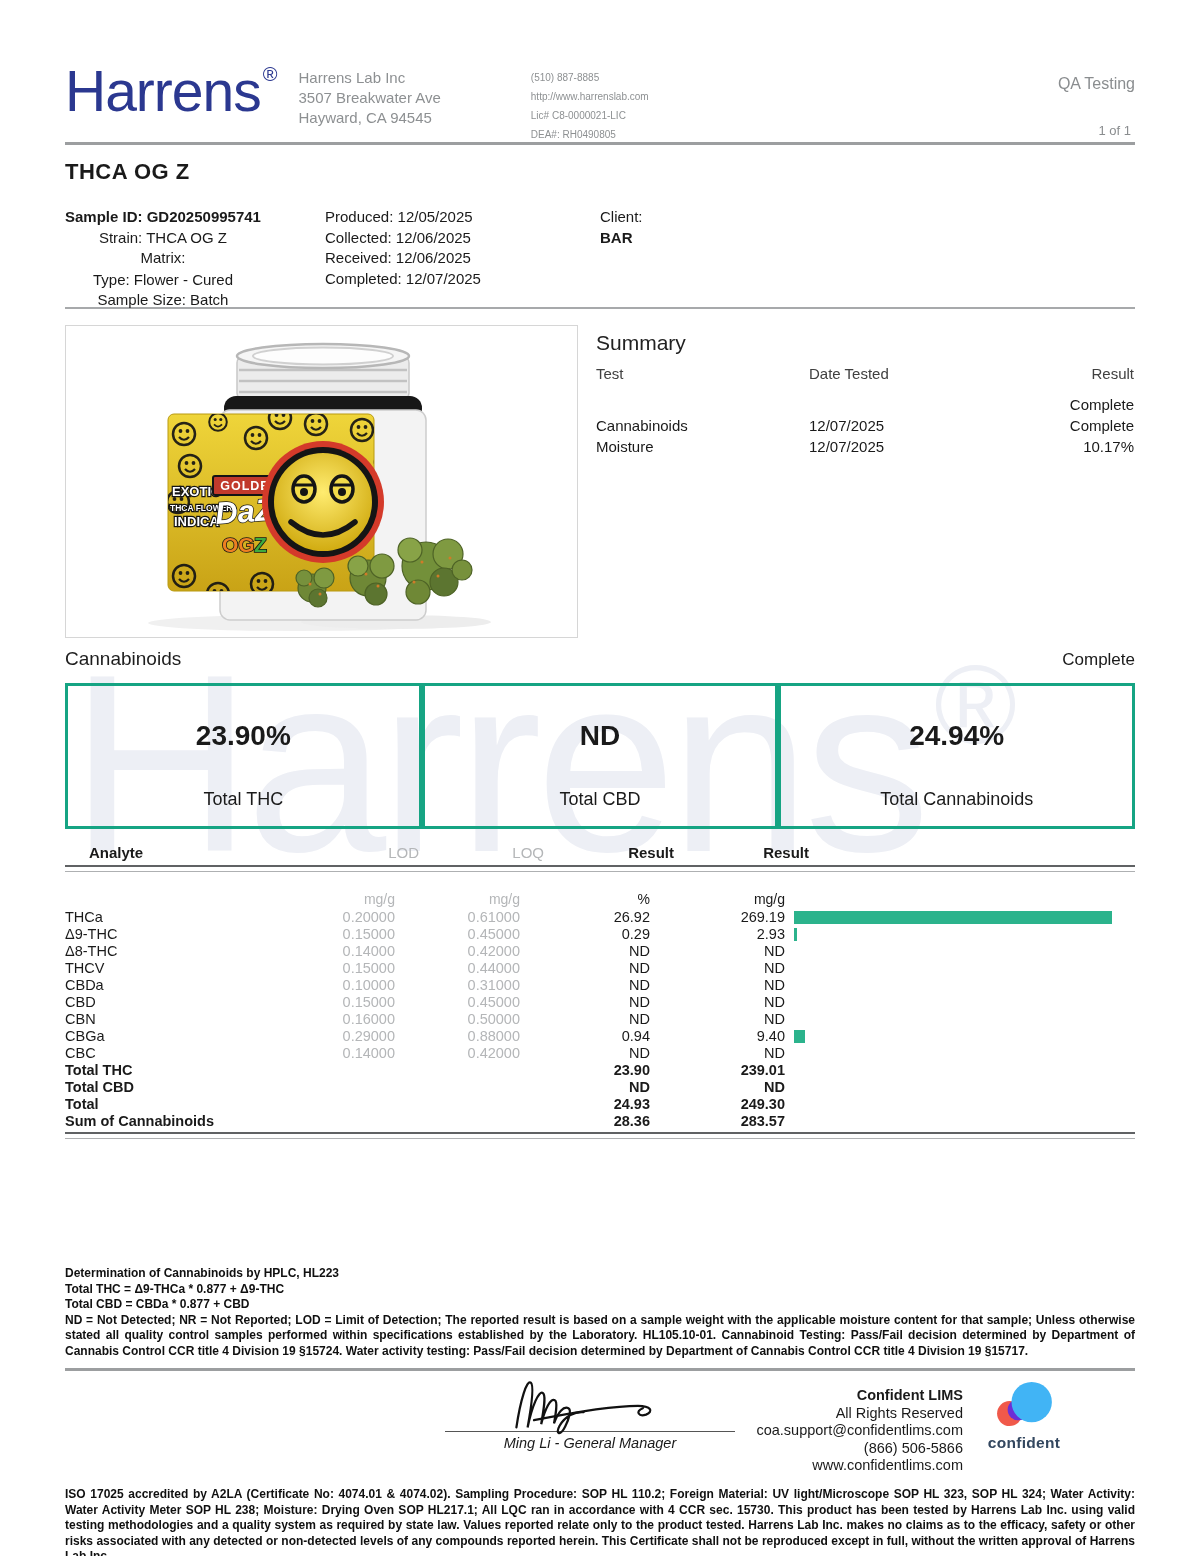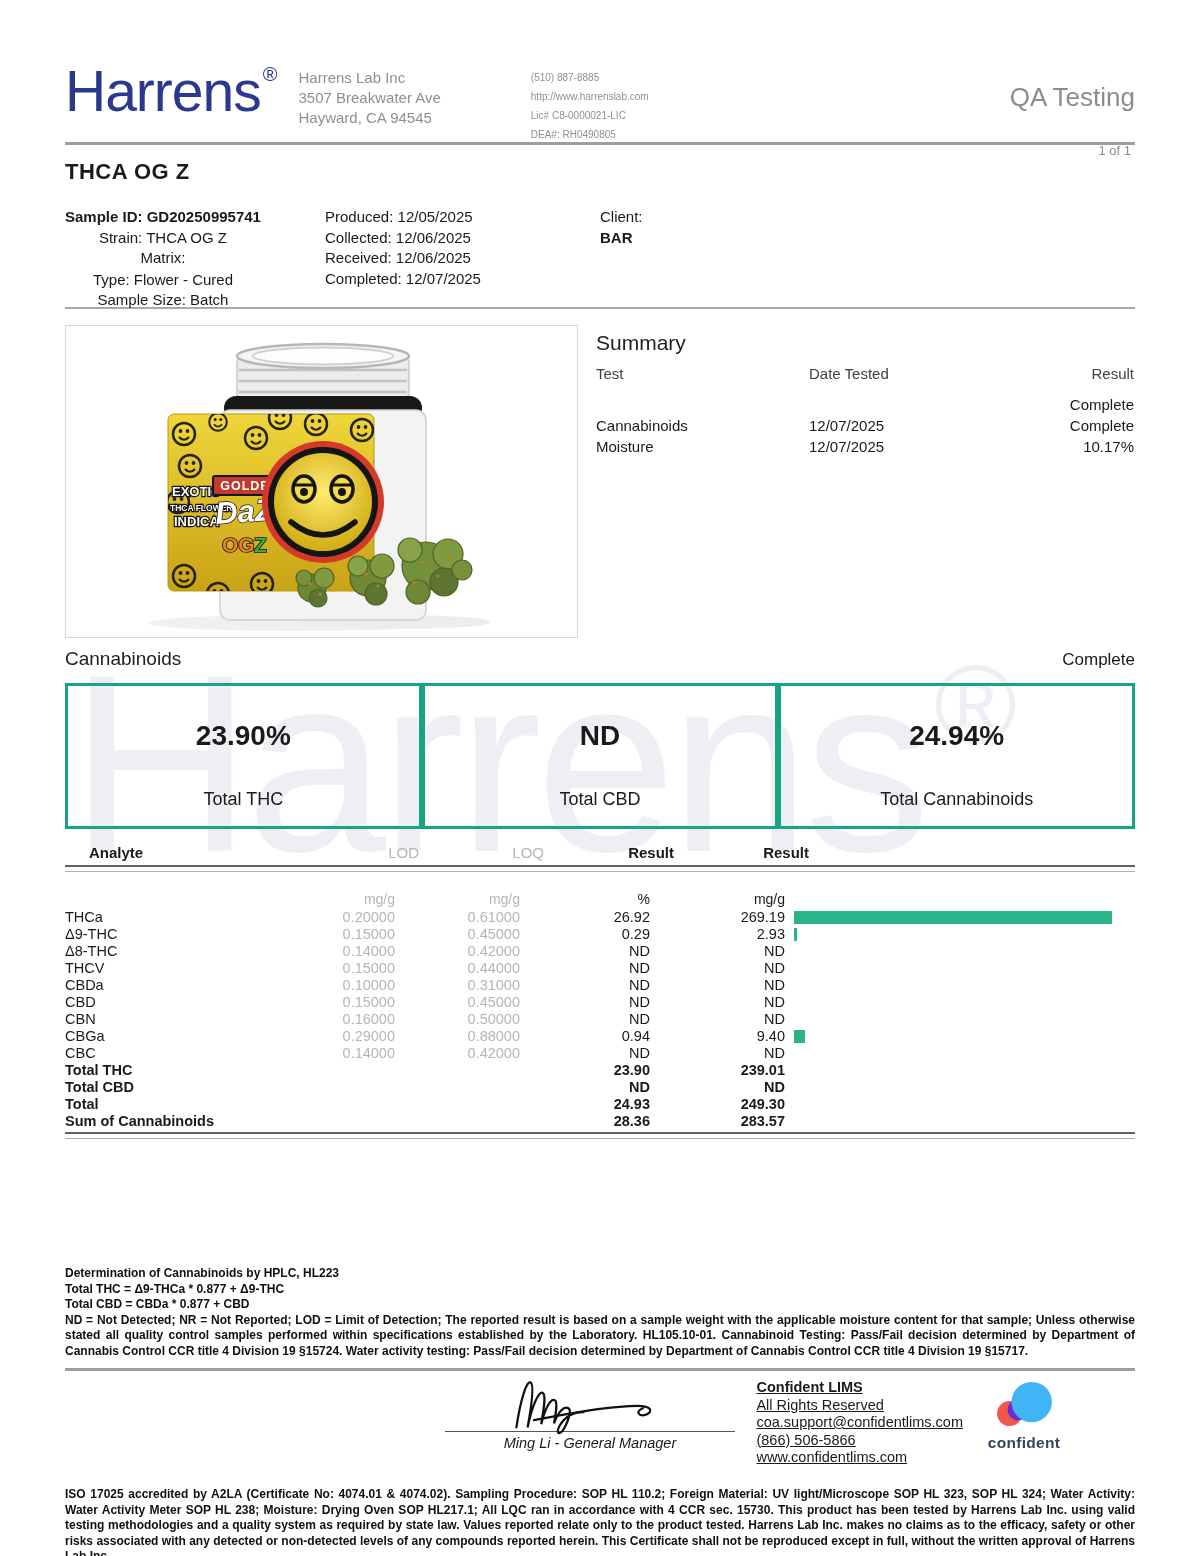--- a/index.html
+++ b/index.html
@@ -7,21 +7,21 @@
         padding:62px 65px 0 65px;background:#fff;overflow:hidden;
         font-family:"Liberation Sans",sans-serif;color:#1a1a1a;}
   
   .hdr{display:flex;align-items:flex-start;height:80px;}
   .logo{font-size:57px;font-weight:500;color:#2b3890;letter-spacing:-1px;line-height:.95;margin-top:2px;}
   .logo sup{font-size:20px;vertical-align:30px;margin-left:2px;}
   .labblk{margin-left:22px;margin-top:6px;font-size:15px;line-height:20px;color:#8d9092;}
   .labblk .b{font-weight:normal;}
   .ctblk{margin-left:90px;margin-top:6px;font-size:10px;line-height:19px;color:#8d9092;}
   .qablk{margin-left:auto;text-align:right;}
-  .qa{font-size:26px;color:#8a8d8f;margin-top:20px;}
+  .qa{font-size:16px;color:#8a8d8f;margin-top:13px;}
   .pageno{font-size:13px;color:#8a8d8f;margin-top:30px;margin-right:4px;}
   .rule3{height:3px;background:#9c9ea0;border:0;margin:0;}
   .rule2{height:2px;background:#a7a9ab;border:0;margin:0;}
   
   .title{font-size:22px;font-weight:800;letter-spacing:.5px;margin:14px 0 0 0;}
   .sgrid{position:relative;margin-top:22px;height:100px;font-size:15px;line-height:20.5px;}
   .scol1{position:absolute;left:0;top:0;text-align:center;}
   .scol2{position:absolute;left:260px;top:0;}
   .scol3{position:absolute;left:535px;top:0;}
   .bold{font-weight:bold;}
@@ -68,21 +68,21 @@
   .notes{margin-top:127px;font-size:12px;font-weight:600;line-height:15.5px;color:#101010;}
   .notes p{margin:0;text-align:justify;}
   .notes .ln{margin:0;}
   .rule3b{height:3px;background:#9c9ea0;border:0;margin:9px 0 0 0;}
   
   .foot{position:relative;height:104px;}
   .sig{position:absolute;left:380px;top:2px;width:290px;text-align:center;font-style:italic;}
   .sig svg{display:block;margin:0 auto -6px auto;}
   .sigline{border-top:1.5px solid #555;margin:0;}
   .signame{font-size:14.5px;margin-top:3px;}
-  .lims{position:absolute;right:172px;top:8px;text-align:left;font-size:14.5px;line-height:17.5px;text-decoration:underline;}
+  .lims{position:absolute;right:172px;top:16px;text-align:right;font-size:14.5px;line-height:17.5px;}
   .lims .b{font-weight:bold;}
   .clogo{position:absolute;right:73px;top:8px;width:76px;text-align:center;}
   .clogoword{font-size:15.5px;color:#33475f;font-weight:600;letter-spacing:.3px;margin-top:1px;}
   
   .iso{margin-top:12px;font-size:12px;font-weight:600;line-height:15.5px;color:#101010;}
   .iso p{margin:0;text-align:justify;}
 </style>
 </head>
 <body>
 

